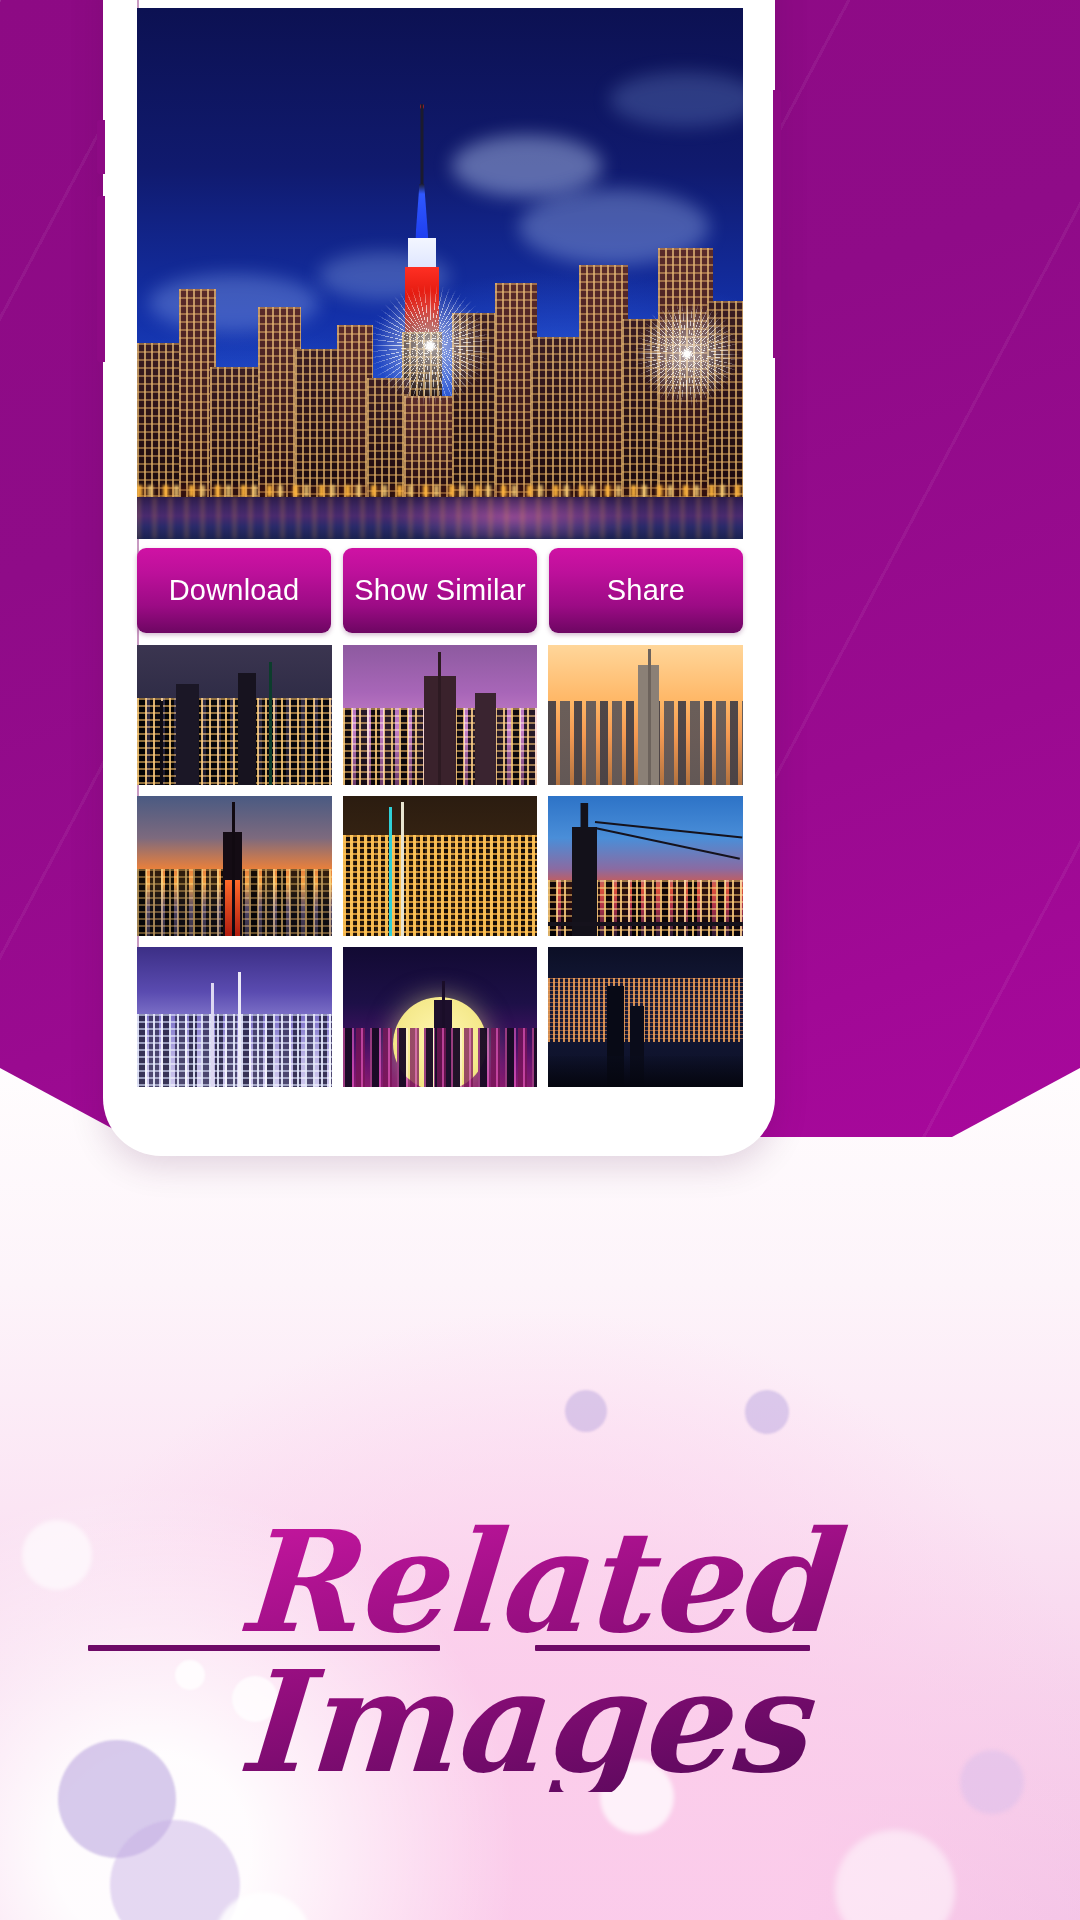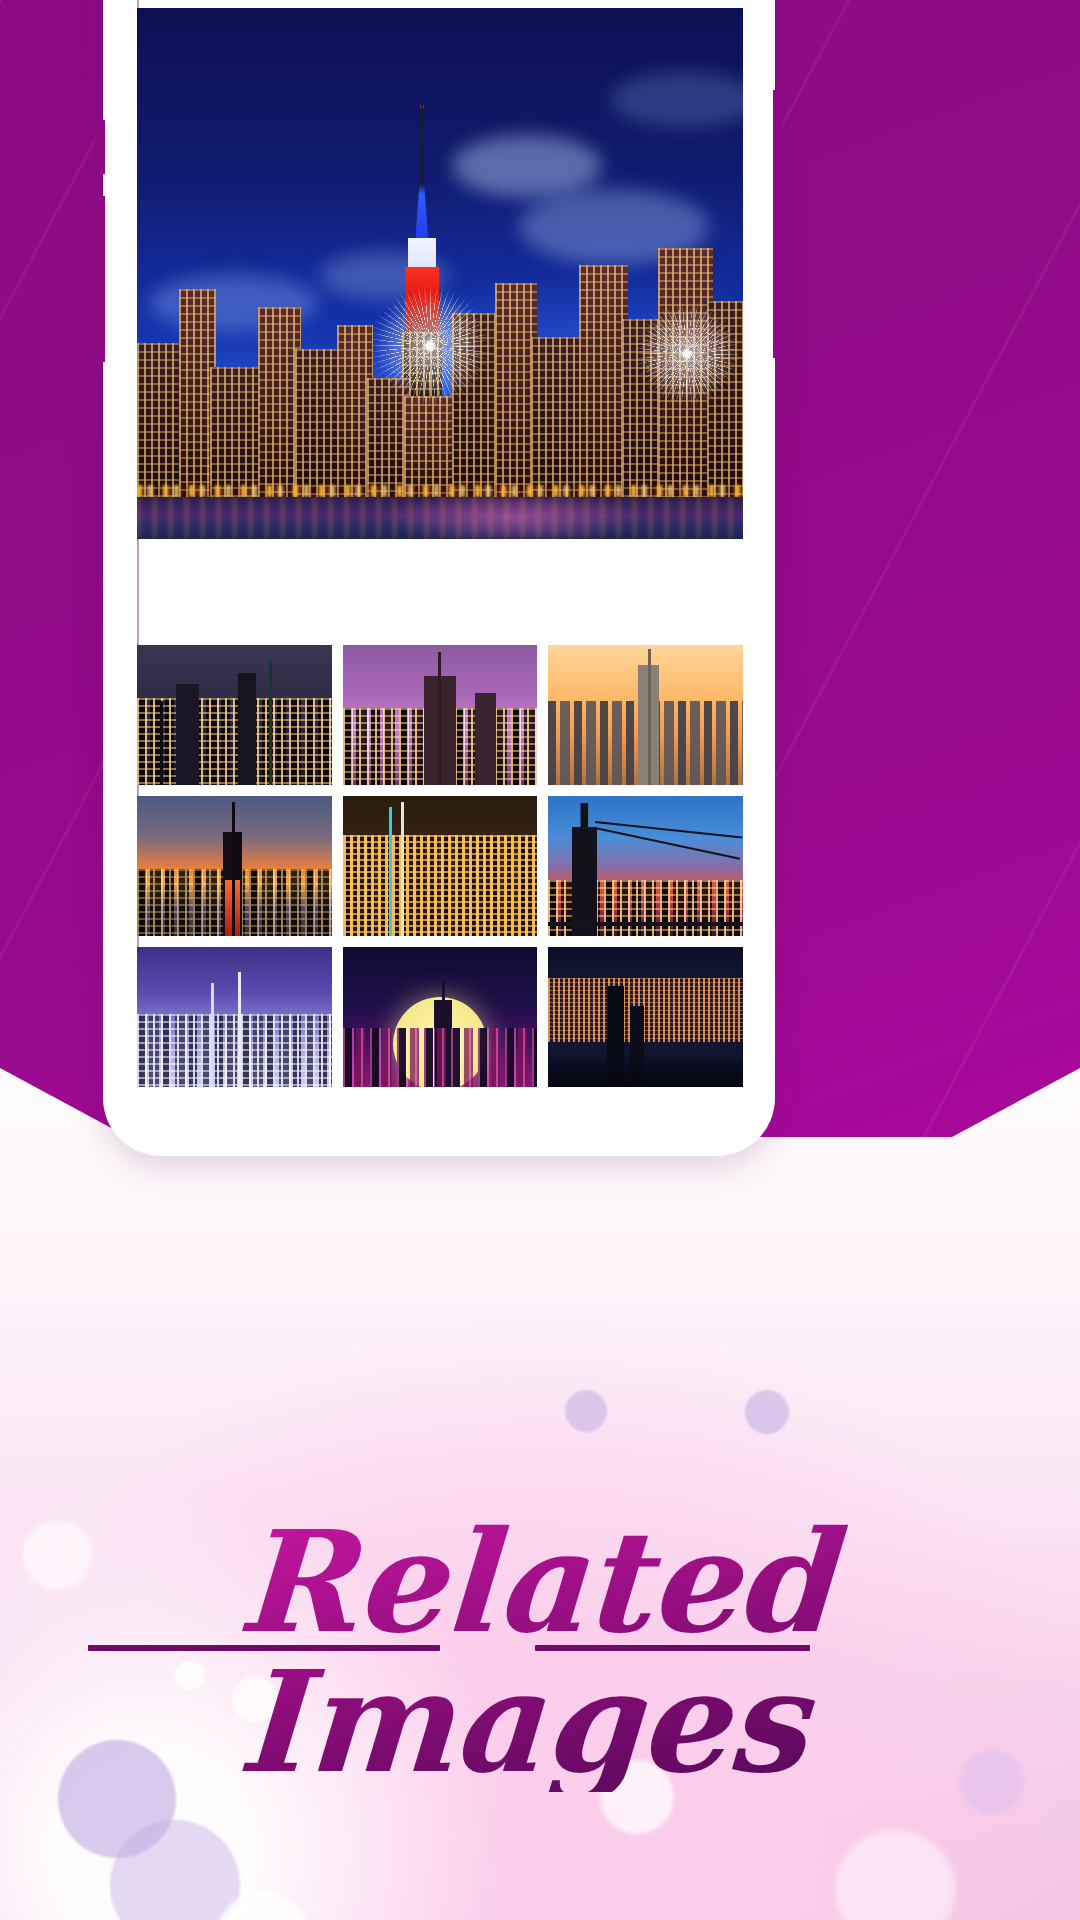--- a/index.html
+++ b/index.html
@@ -268,20 +268,25 @@
 
       <div class="firework" style="left:36%;top:10%;width:150px;height:150px"></div>
       <div class="firework" style="left:80%;top:16%;width:130px;height:130px"></div>
 
       <div class="water-glow"></div>
       <div class="waterline"></div>
       <div class="water-reflect"></div>
     </div>
   </div>
 
+  <div class="actions">
+    <button class="act-btn">Download</button>
+    <button class="act-btn">Show Similar</button>
+    <button class="act-btn">Share</button>
+  </div>
 
   <div class="grid">
 
     <div class="thumb" title="Midtown Manhattan skyline at twilight">
       <div class="sky" style="background:linear-gradient(180deg,#3b3550 0%,#2c2a44 48%,#171528 100%)"></div>
       <div class="city"></div>
         <div class="lights"></div>
       <div class="tower" style="left:20%;width:12%;height:72%;background:#1b1726"></div>
       <div class="tower" style="left:52%;width:9%;height:80%;background:#17131f"></div>
       <div class="spire2" style="left:12%;height:60%"></div>

